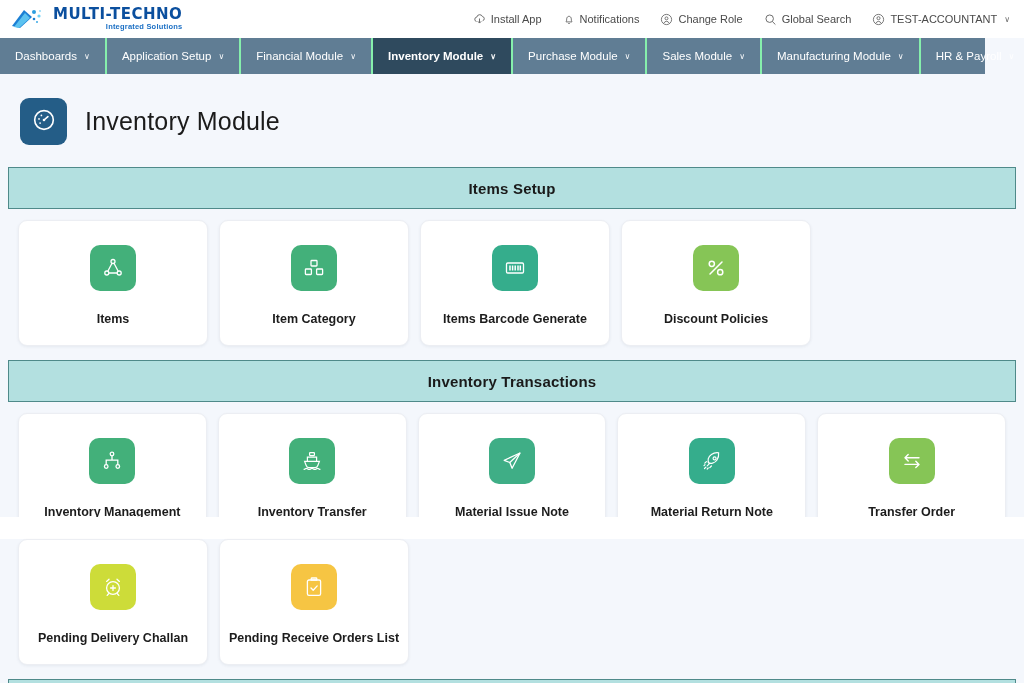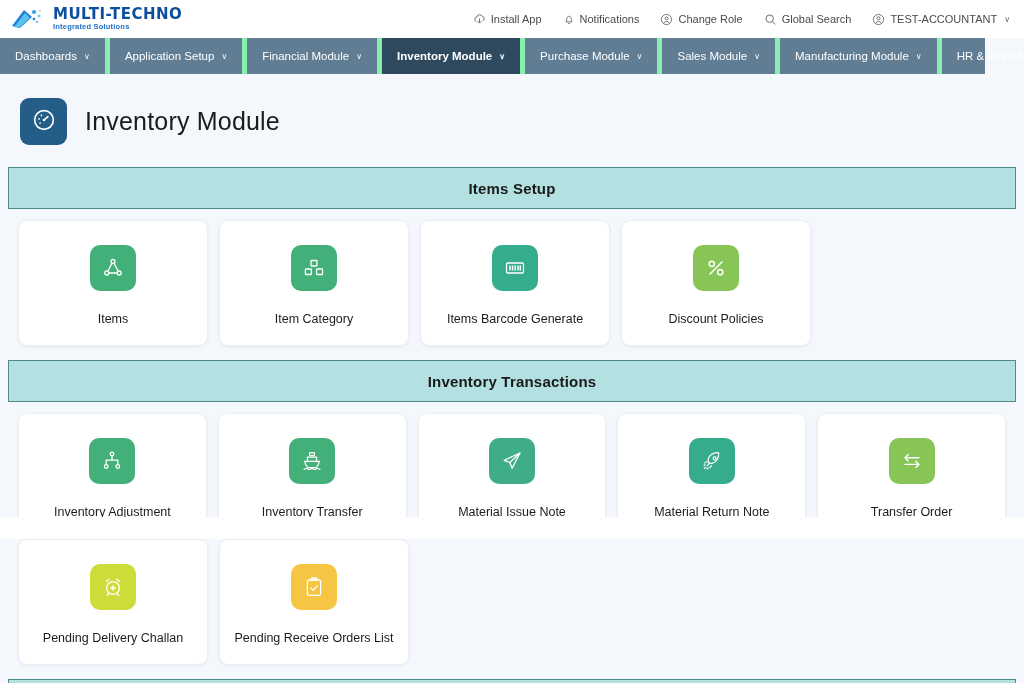--- a/index.html
+++ b/index.html
@@ -19,39 +19,39 @@
   }
   .brand { display: flex; align-items: center; gap: 7px; }
   .brand-mark { width: 36px; height: 26px; position: relative; flex: none; }
   .brand-text { line-height: 1; }
   .brand-title {
     font-size: 15px; font-weight: bold; letter-spacing: .5px;
     color: #0b4f9e; font-family: "DejaVu Sans", sans-serif;
   }
   .brand-sub {
     font-size: 7.5px; font-weight: bold; color: #1b6fc4;
-    letter-spacing: .2px; margin-top: 1px;
+    letter-spacing: .2px; margin-top: 1px; text-align: right;
   }
   .util { display: flex; align-items: center; gap: 21px; }
   .util-item {
     display: flex; align-items: center; gap: 5px;
     font-size: 11px; color: #4a4a4a; cursor: pointer; white-space: nowrap;
   }
   .util-item svg { display: block; }
   .chev { font-size: 8px; color: #6b6b6b; margin-left: 2px; }
 
   
   .nav {
     height: 36px; background: #607d94; display: flex; align-items: stretch;
     width: 985px;
   }
   .nav-item {
     display: flex; align-items: center; gap: 7px;
     padding: 0 15px; font-size: 11.5px; color: #ffffff;
-    border-right: 5px solid #86efac; cursor: pointer; white-space: nowrap;
+    border-right: 2px solid #86efac; cursor: pointer; white-space: nowrap;
   }
   .nav-item.active {
     background: #2f4a5e; font-weight: bold;
   }
   .nav-item .nchev { font-size: 8px; opacity: .95; }
   .nav-more { padding: 0 22px; }
 
   
   .page-head {
     display: flex; align-items: center; gap: 18px;
@@ -83,21 +83,21 @@
     border-radius: 9px; box-shadow: 0 1px 3px rgba(30,50,90,.07);
     display: flex; flex-direction: column; align-items: center;
     padding: 24px 6px 18px 6px; cursor: pointer;
   }
   .tile-ico {
     width: 46px; height: 46px; border-radius: 10px;
     display: flex; align-items: center; justify-content: center;
     margin-bottom: 21px;
   }
   .tile-label {
-    font-size: 12.5px; font-weight: normal; color: #1c1c1c;
+    font-size: 12.5px; font-weight: bold; color: #1c1c1c;
     text-align: center; line-height: 1.2;
   }
 
   .row-clip { height: 115px; overflow: hidden; }
   .band { height: 22px; background: #ffffff; }
 </style>
 </head>
 <body>
 
 <div class="app">
@@ -290,21 +290,21 @@
     <div class="grid">
       <div class="tile">
         <div class="tile-ico" style="background:#43b07a">
           <svg width="24" height="24" viewBox="0 0 24 24" fill="none" stroke="#ffffff" stroke-width="1.3">
             <circle cx="12" cy="5" r="1.8"></circle>
               <circle cx="6.2" cy="17.5" r="1.8"></circle>
               <circle cx="17.8" cy="17.5" r="1.8"></circle>
             <path d="M12 6.8v4.4M6.2 15.7v-4.5h11.6v4.5"></path>
           </svg>
         </div>
-        <div class="tile-label">Inventory Adjustment</div>
+        <div class="tile-label">Inventory Management</div>
       </div>
 
       <div class="tile">
         <div class="tile-ico" style="background:#43b07a">
           <svg width="24" height="24" viewBox="0 0 24 24" fill="none" stroke="#ffffff" stroke-width="1.2">
             <rect x="9.6" y="3.6" width="4.8" height="3" rx=".5"></rect>
             <path d="M7.4 12V8.2h9.2V12"></path>
             <path d="M4.6 12.4h14.8l-1.7 4.4a3 3 0 0 1-2.8 1.9H9.1a3 3 0 0 1-2.8-1.9z"></path>
             <path d="M3.6 20.4c1.4 0 1.4-1 2.8-1s1.4 1 2.8 1 1.4-1 2.8-1 1.4 1 2.8 1 1.4-1 2.8-1 1.4 1 2.8 1"></path>
           </svg>

